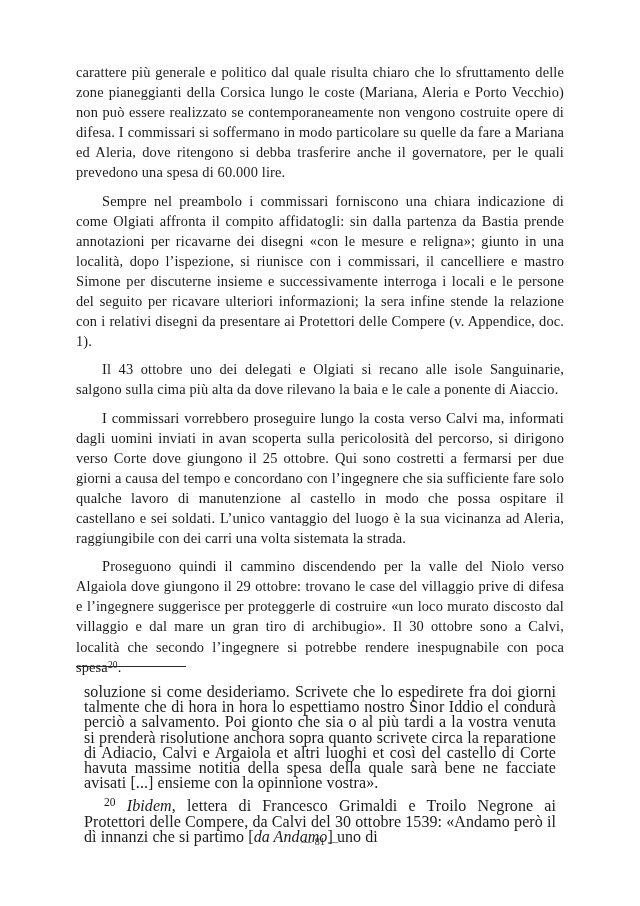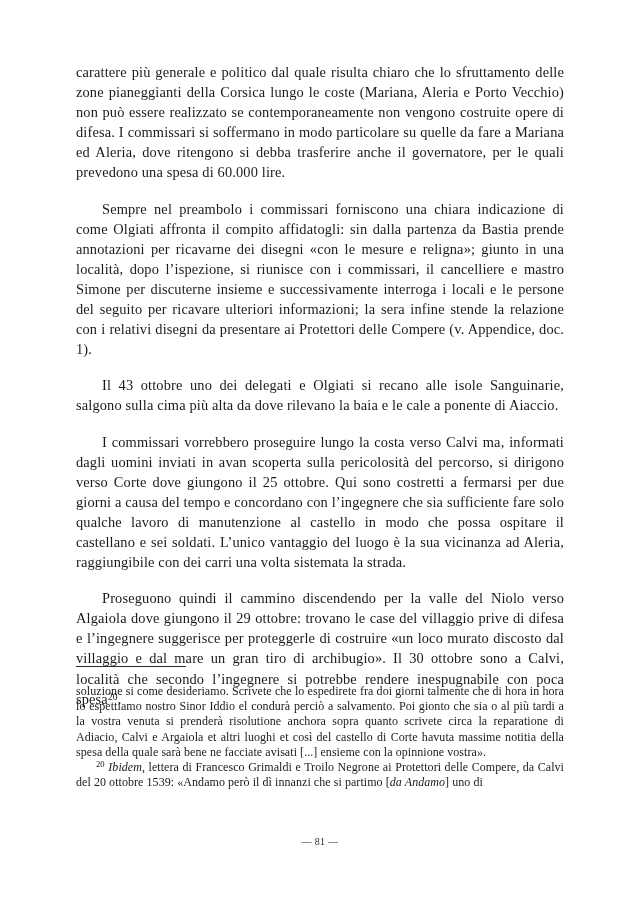--- a/index.html
+++ b/index.html
@@ -30,43 +30,43 @@
     text-align: justify;
     text-justify: inter-word;
     hyphens: manual;
     -webkit-hyphens: manual;
     letter-spacing: 0.01em;
   }
   .para.indent {
     text-indent: 26px;
   }
   .para + .para {
-    margin-top: 16px;
+    margin-top: 8px;
   }
   sup.fn {
     font-size: 0.66em;
     vertical-align: 0.45em;
     line-height: 0;
   }
   .footnotes {
     position: absolute;
     left: 76px;
     top: 666px;
     width: 488px;
   }
   .fn-rule {
     width: 110px;
     height: 0;
     border: 0;
     border-top: 1.4px solid #2b2b2b;
     margin: 0 0 17px 0;
   }
   .fn-para {
-    margin: 0;
-    font-size: 12px;
+    margin: 8px;
+    font-size: 16px;
     line-height: 15.2px;
     text-align: justify;
     text-justify: inter-word;
     letter-spacing: 0.005em;
   }
   .fn-para.indent {
     text-indent: 20px;
   }
   .fn-para i {
   }
@@ -104,19 +104,19 @@
     <p class="para indent"><span>Proseguono quindi il cammino discendendo per la valle del Niolo verso Algaiola dove giungono il 29 ottobre: trovano le case del villaggio prive di difesa e l’ingegnere suggerisce per proteggerle di costruire «un loco murato discosto dal villaggio e dal mare un gran tiro di archibugio». Il 30 ottobre sono a Calvi, località che secondo l’ingegnere si potrebbe rendere inespugnabile con poca spesa</span><sup class="fn">20</sup><span>.</span></p>
 
   </div>
 
   <div class="footnotes">
 
     <hr class="fn-rule">
 
     <p class="fn-para">soluzione si come desideriamo. Scrivete che lo espedirete fra doi giorni talmente che di hora in hora lo espettiamo nostro Sinor Iddio el condurà perciò a salvamento. Poi gionto che sia o al più tardi a la vostra venuta si prenderà risolutione anchora sopra quanto scrivete circa la reparatione di Adiacio, Calvi e Argaiola et altri luoghi et così del castello di Corte havuta massime notitia della spesa della quale sarà bene ne facciate avisati [...] ensieme con la opinnione vostra».</p>
 
-    <p class="fn-para indent"><sup class="fnnum">20</sup> <i>Ibidem</i><span>, lettera di Francesco Grimaldi e Troilo Negrone ai Protettori delle Compere, da Calvi del 20 ottobre 1539: «Andamo però il dì innanzi che si partimo [</span><i>da Andamo</i><span>] uno di</span></p>
+    <p class="fn-para indent"><sup class="fnnum">20</sup> <i>Ibidem</i><span>, lettera di Francesco Grimaldi e Troilo Negrone ai Protettori delle Compere, da Calvi del 30 ottobre 1539: «Andamo però il dì innanzi che si partimo [</span><i>da Andamo</i><span>] uno di</span></p>
 
   </div>
 
   <div class="pagenum">— 81 —</div>
 
 </div>
 
 </body></html>

